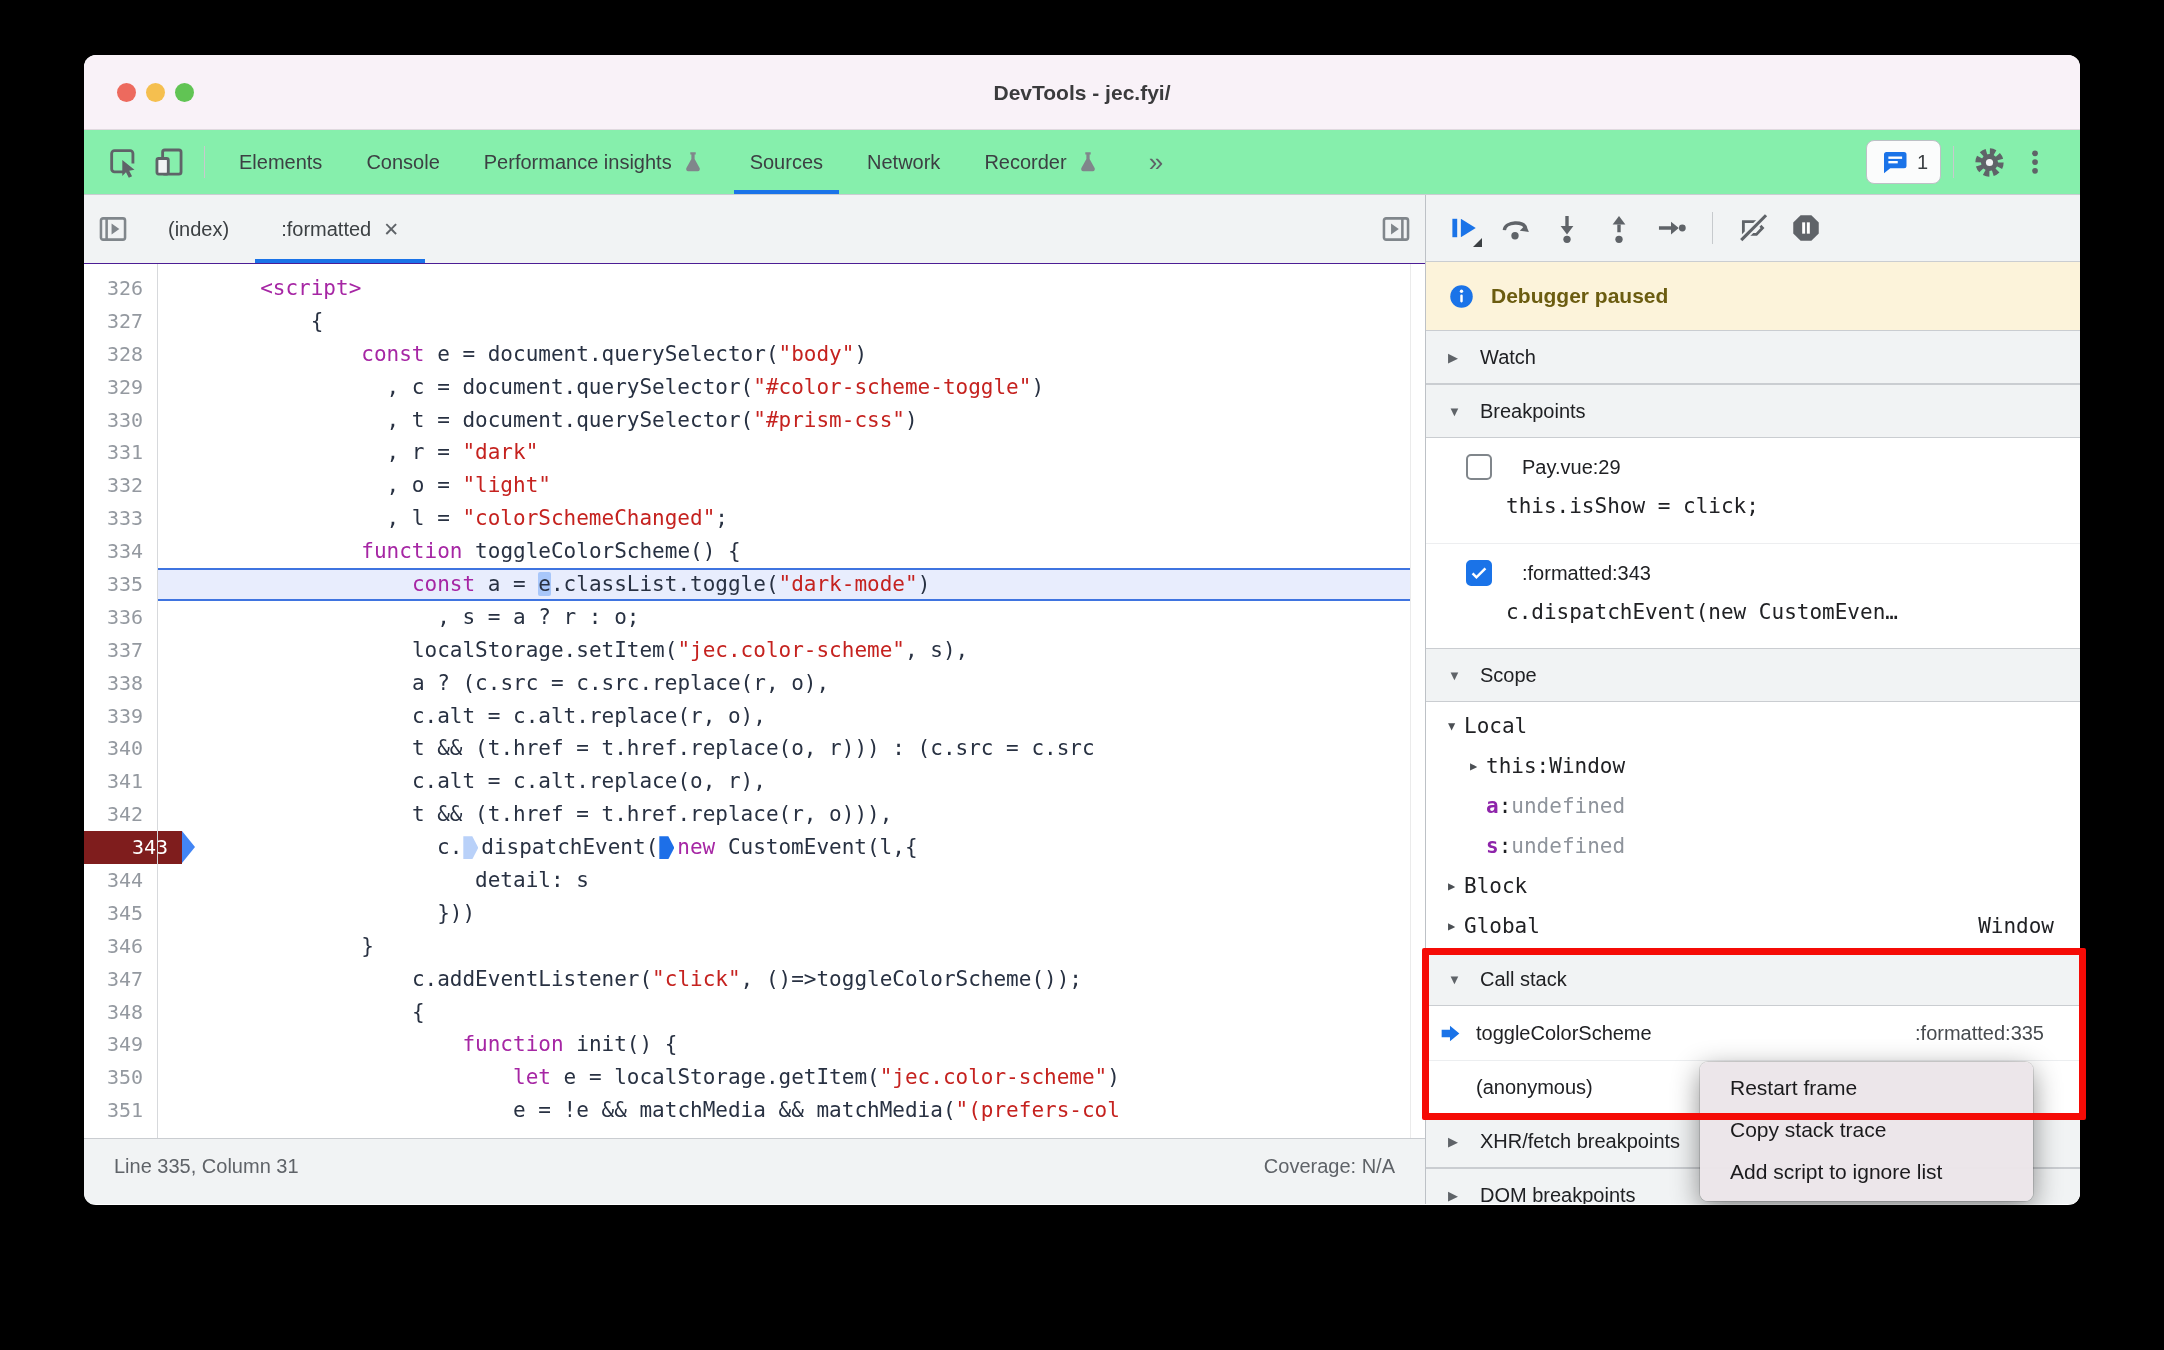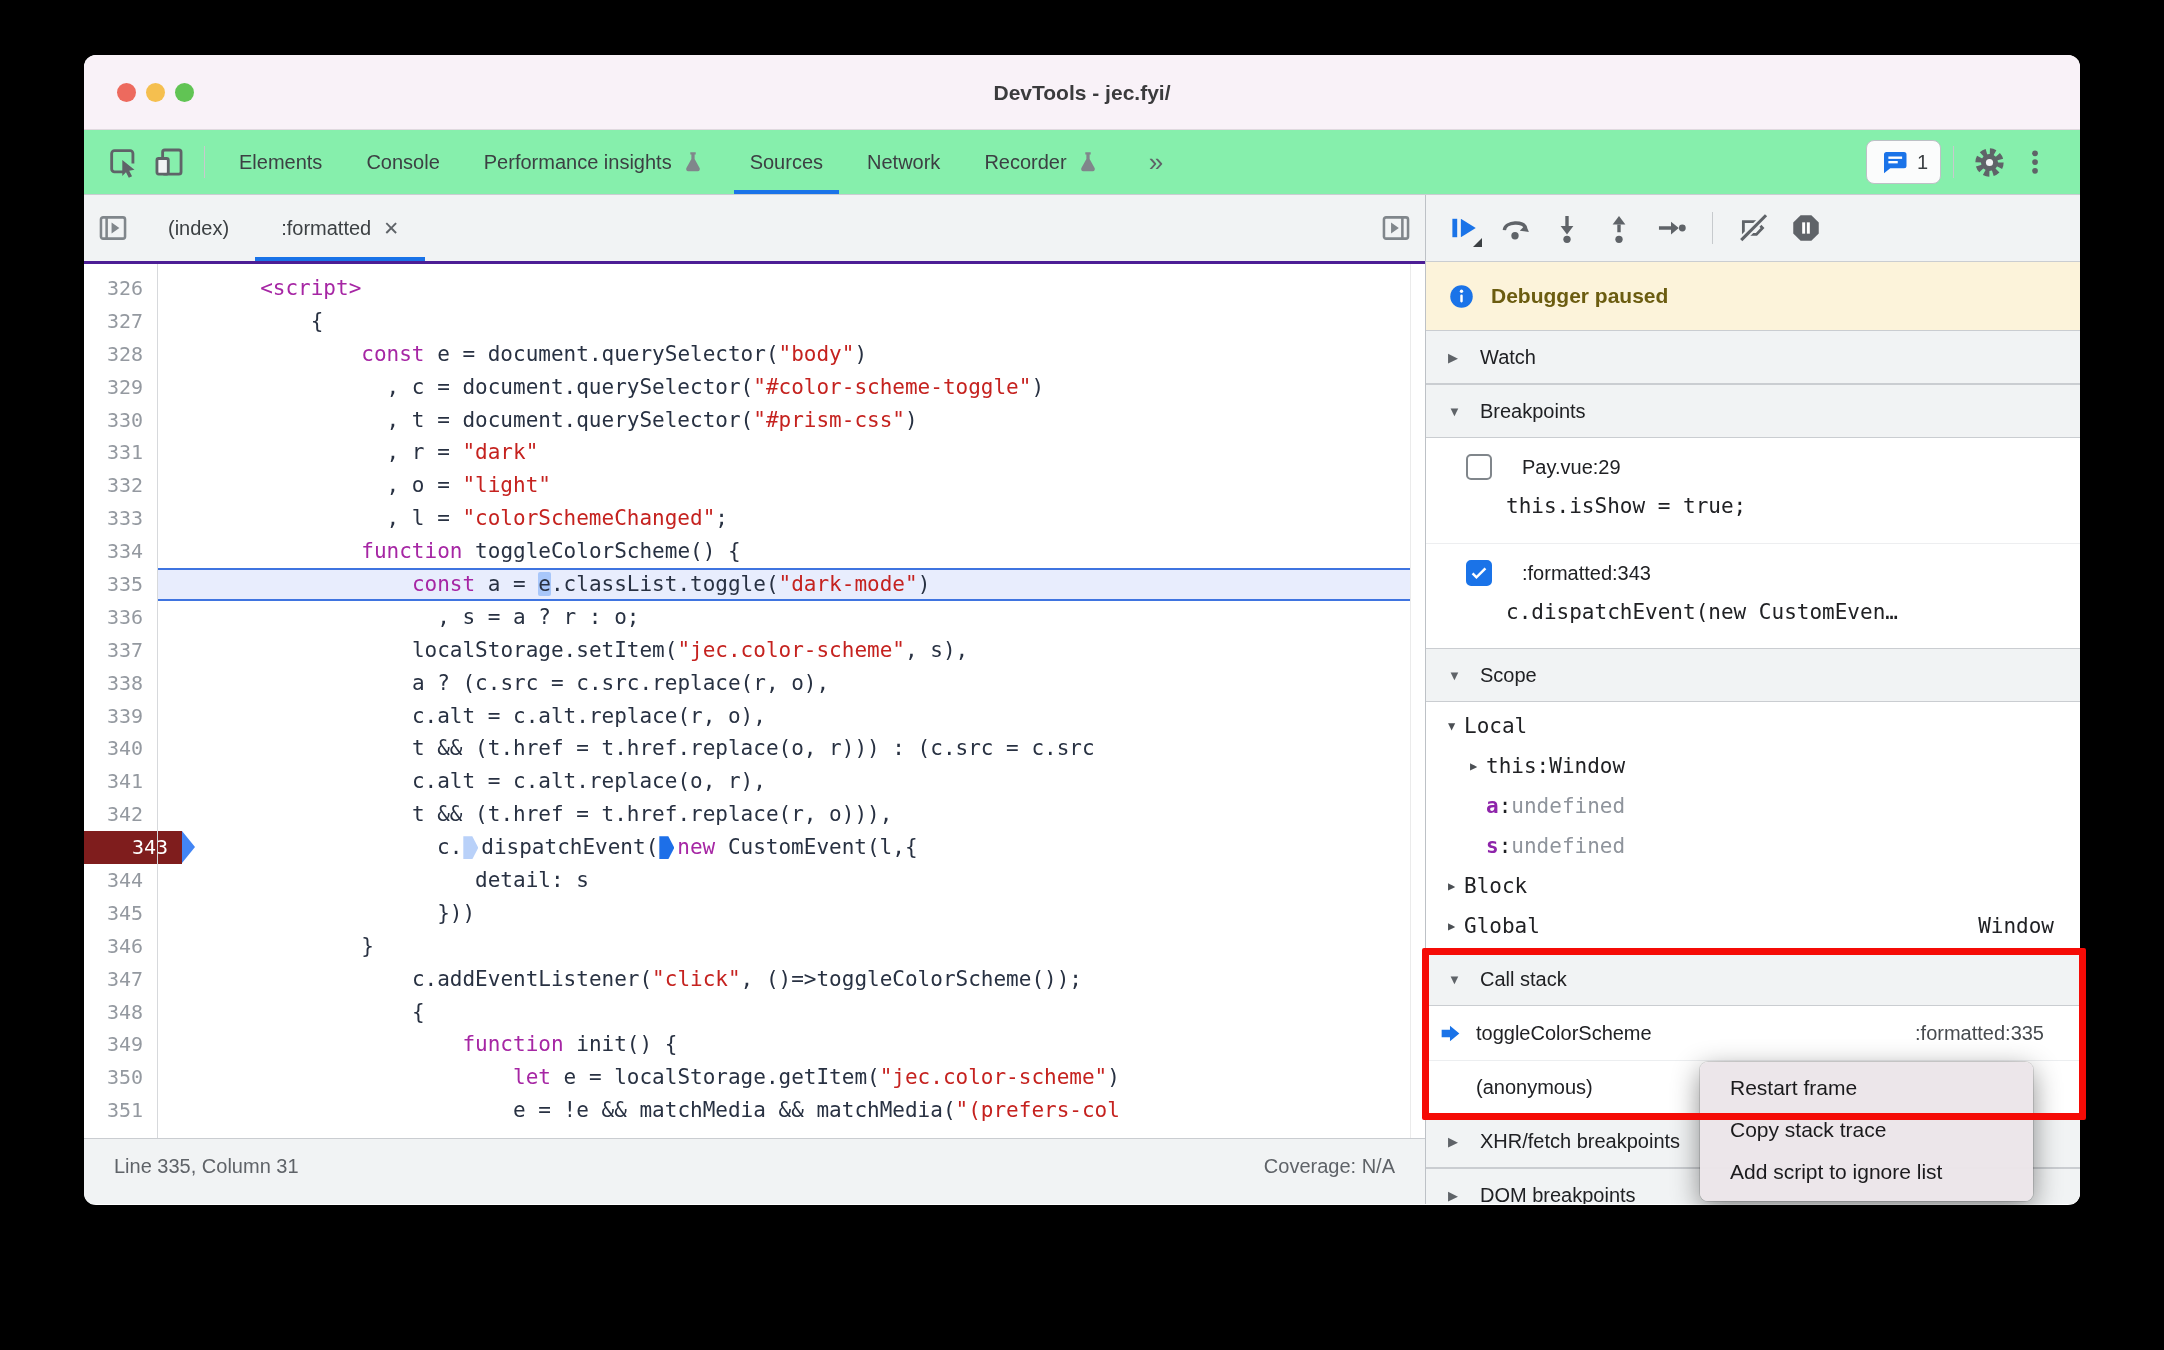--- a/index.html
+++ b/index.html
@@ -37,21 +37,21 @@
               border:1.5px solid #bdc1c6; border-radius:8px; background:#fbfcfc; }
   .chat-count { font-size:20px; color:#3c4043; }
 
   
   .content { display:flex; height:1009px; }
   .editor-pane { width:1341px; display:flex; flex-direction:column; }
   .sidebar { width:655px; border-left:1px solid #bdc1c6; background:#fff;
              display:flex; flex-direction:column; overflow:hidden; }
 
   
-  .filetabs { height:69px; background:#f1f3f4; border-bottom:3px solid #4c1d95;
+  .filetabs { height:69px; background:#f1f3f4; border-bottom:1px solid #4c1d95;
               display:flex; align-items:stretch; }
   .ft-iconbtn { width:58px; display:flex; align-items:center; justify-content:center; }
   .ftab { display:flex; align-items:center; gap:12px; padding:0 26px; font-size:20px;
           color:#3c4043; position:relative; }
   .ftab.active { box-shadow:inset 0 -4px 0 #1a73e8; }
   .ftab .close { font-size:19px; color:#5f6368; }
 
   
   .editor { flex:1; position:relative; background:#fff; overflow:hidden; }
   .gutter-line { position:absolute; left:73px; top:0; bottom:0; width:1px; background:#d7d9dc; }
@@ -426,21 +426,21 @@
       <div class="section">
         <span class="tri">▼</span>
         <span>Breakpoints</span>
       </div>
       <div class="bp-items" id="bp-items">
           <div class="bp-item">
             <div class="bp-line1">
               <div class="checkbox"></div>
               <span>Pay.vue:29</span>
             </div>
-            <div class="bp-line2">this.isShow = true;</div>
+            <div class="bp-line2">this.isShow = click;</div>
           </div>
           <div class="bp-item">
             <div class="bp-line1">
               <div class="checkbox checked">
                 <svg viewBox="0 0 24 24" width="22" height="22">
                   <path d="M5 12.5l4.2 4.2L19 7" fill="none" stroke="#fff" stroke-width="2.8"></path>
                 </svg>
               </div>
               <span>:formatted:343</span>
             </div>

